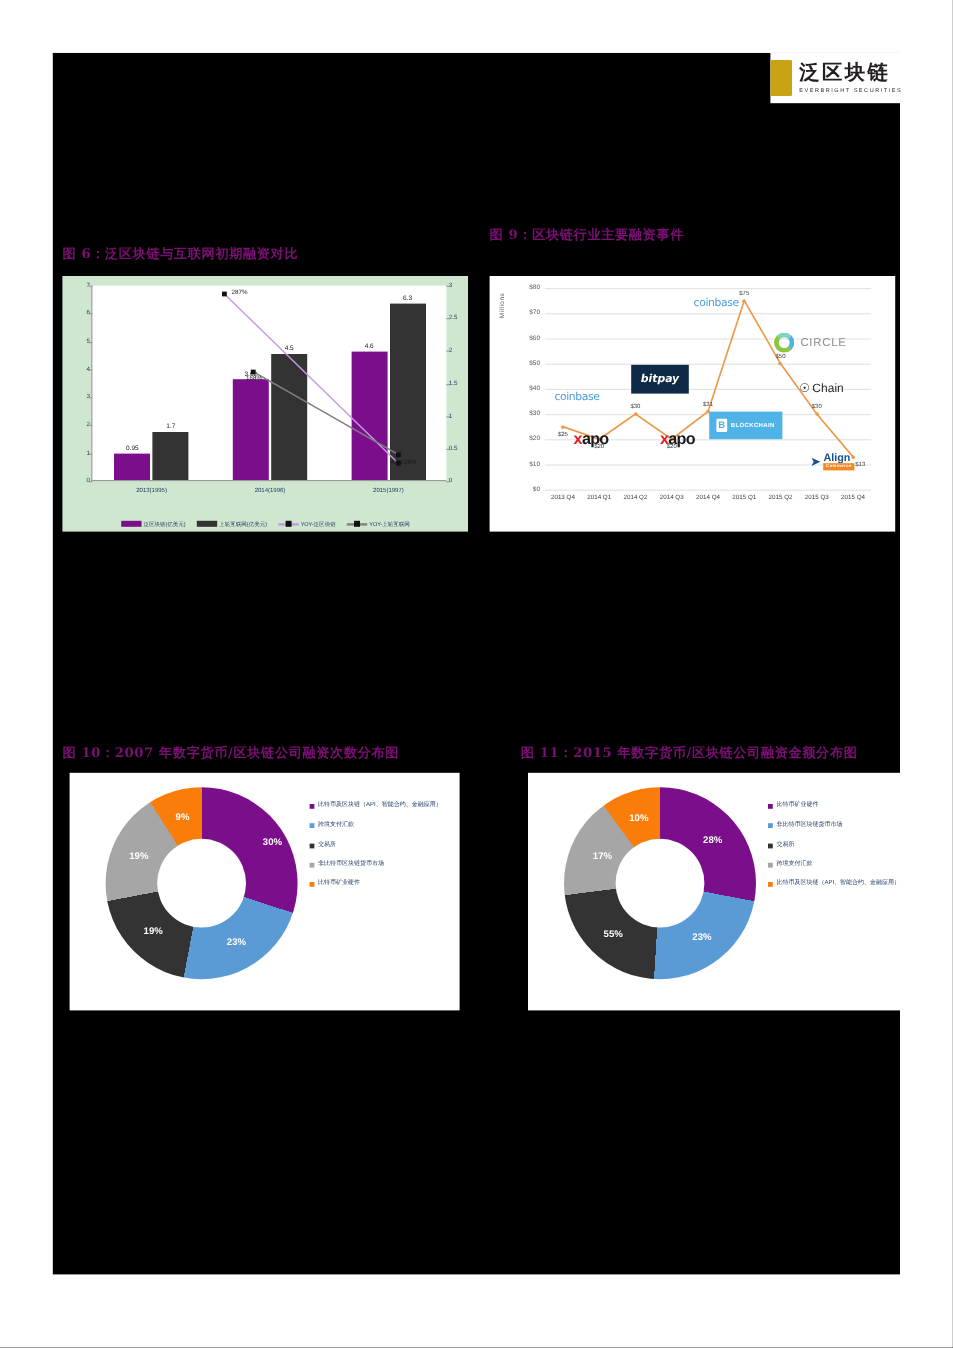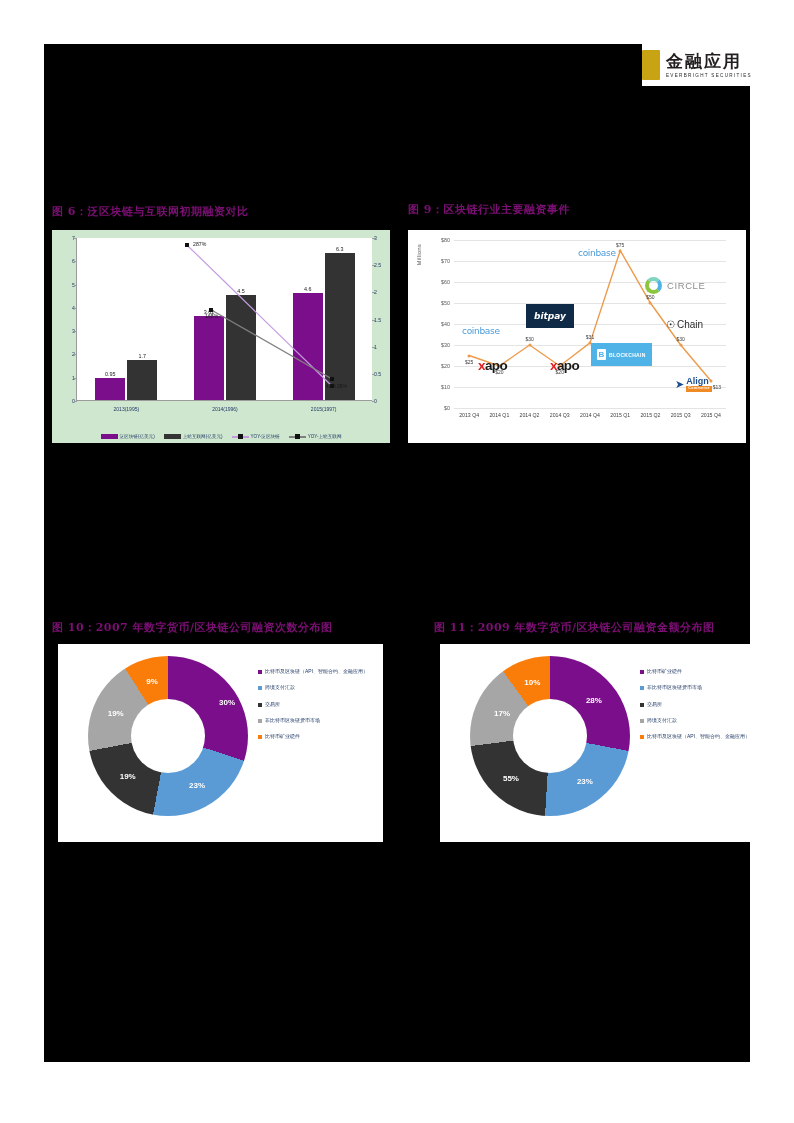--- a/index.html
+++ b/index.html
@@ -121,21 +121,21 @@
 </style>
 </head>
 <body>
 
 <div class="page-dark"></div>
 <div class="header-band"></div>
 
 <div class="logo">
   <div class="logo-mark"></div>
   <div class="logo-txt">
-    <div class="logo-cn">金融应用</div>
+    <div class="logo-cn">泛区块链</div>
     <div class="logo-en">EVERBRIGHT SECURITIES</div>
   </div>
 </div>
 
 <div class="fig-cap" style="left:52px;top:204px;">图 6：泛区块链与互联网初期融资对比</div>
 
 <div class="fig8">
   <div class="plot" id="f8plot">
       <div class="yt" style="top: 163px;">0</div>
       <div class="gtick" style="top: 163px;"></div>
@@ -208,21 +208,21 @@
         <span class="swline" style="background: rgb(196, 155, 224);"></span>
         <span>YOY-泛区块链</span>
       </div>
       <div class="lg">
         <span class="swline" style="background: rgb(128, 128, 128);"></span>
         <span>YOY-上轮互联网</span>
       </div>
     </div>
 </div>
 
-<div class="fig-cap" style="left:408px;top:202px;">图 9：区块链行业主要融资事件</div>
+<div class="fig-cap" style="left:408px;top:188px;">图 9：区块链行业主要融资事件</div>
 
 <div class="fig9">
   <div class="axis-title">Millions</div>
   <div class="plot" id="f9plot">
       <div class="grid-h" style="top: 168px;"></div>
       <div class="y9" style="top: 168px;">$0</div>
       <div class="grid-h" style="top: 147px;"></div>
       <div class="y9" style="top: 147px;">$10</div>
       <div class="grid-h" style="top: 126px;"></div>
       <div class="y9" style="top: 126px;">$20</div>
@@ -324,21 +324,21 @@
         <span class="dleg-sw" style="background: rgb(166, 166, 166);"></span>
         <span class="dleg-t">非比特币区块链货币市场</span>
       </div>
       <div class="dleg-row">
         <span class="dleg-sw" style="background: rgb(250, 125, 10);"></span>
         <span class="dleg-t">比特币矿业硬件</span>
       </div>
     </div>
 </div>
 
-<div class="fig-cap" style="left:434px;top:620px;">图 11：2009 年数字货币/区块链公司融资金额分布图</div>
+<div class="fig-cap" style="left:434px;top:620px;">图 11：2015 年数字货币/区块链公司融资金额分布图</div>
 
 <div class="donut-fig" style="left:440px;top:644px;">
   <div class="donut-wrap">
     <div class="donut" id="d11" style="background: conic-gradient(rgb(123, 15, 139) 0deg, rgb(123, 15, 139) 100.8deg, rgb(91, 155, 213) 100.8deg, rgb(91, 155, 213) 183.6deg, rgb(51, 51, 51) 183.6deg, rgb(51, 51, 51) 262.8deg, rgb(166, 166, 166) 262.8deg, rgb(166, 166, 166) 324deg, rgb(250, 125, 10) 324deg, rgb(250, 125, 10) 360deg);">
         <div class="dpct" style="left: 123.919px; top: 43.6668px;">28%</div>
         <div class="dpct" style="left: 114.936px; top: 125.039px;">23%</div>
         <div class="dpct" style="left: 40.9808px; top: 121.551px;">55%</div>
         <div class="dpct" style="left: 32px; top: 57.3626px;">17%</div>
         <div class="dpct" style="left: 62.386px; top: 25.7898px;">10%</div>
       </div>

